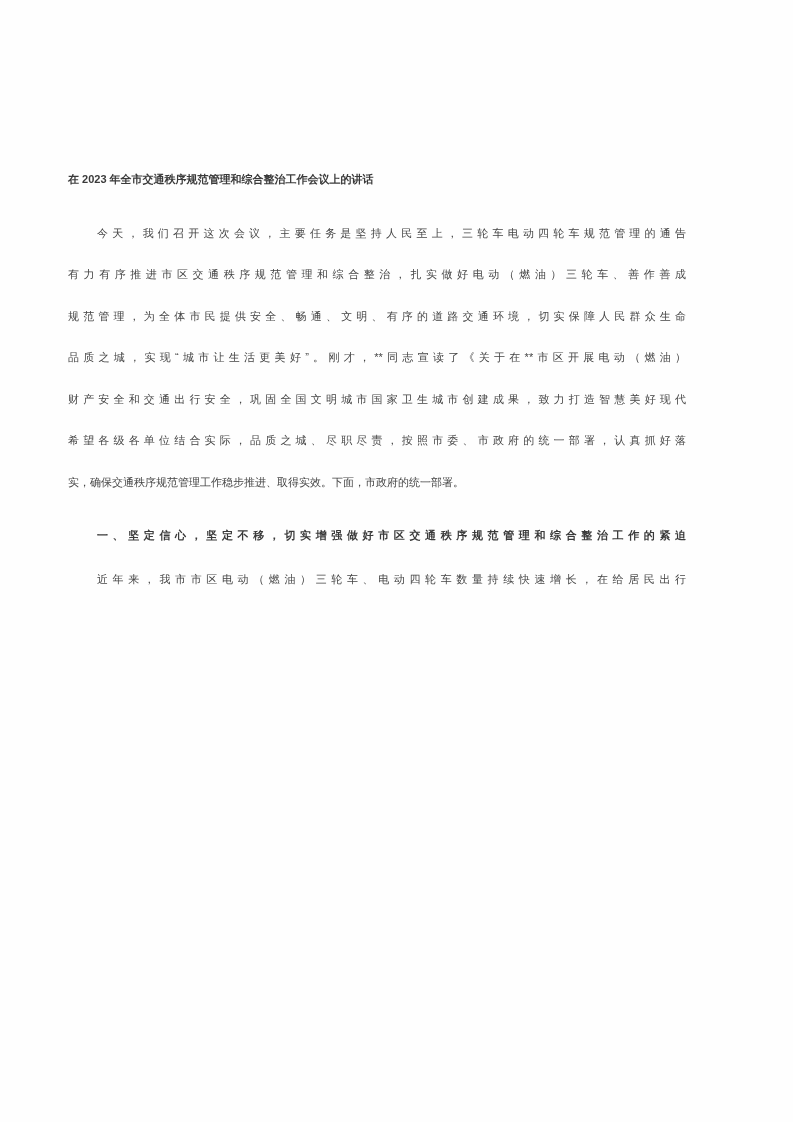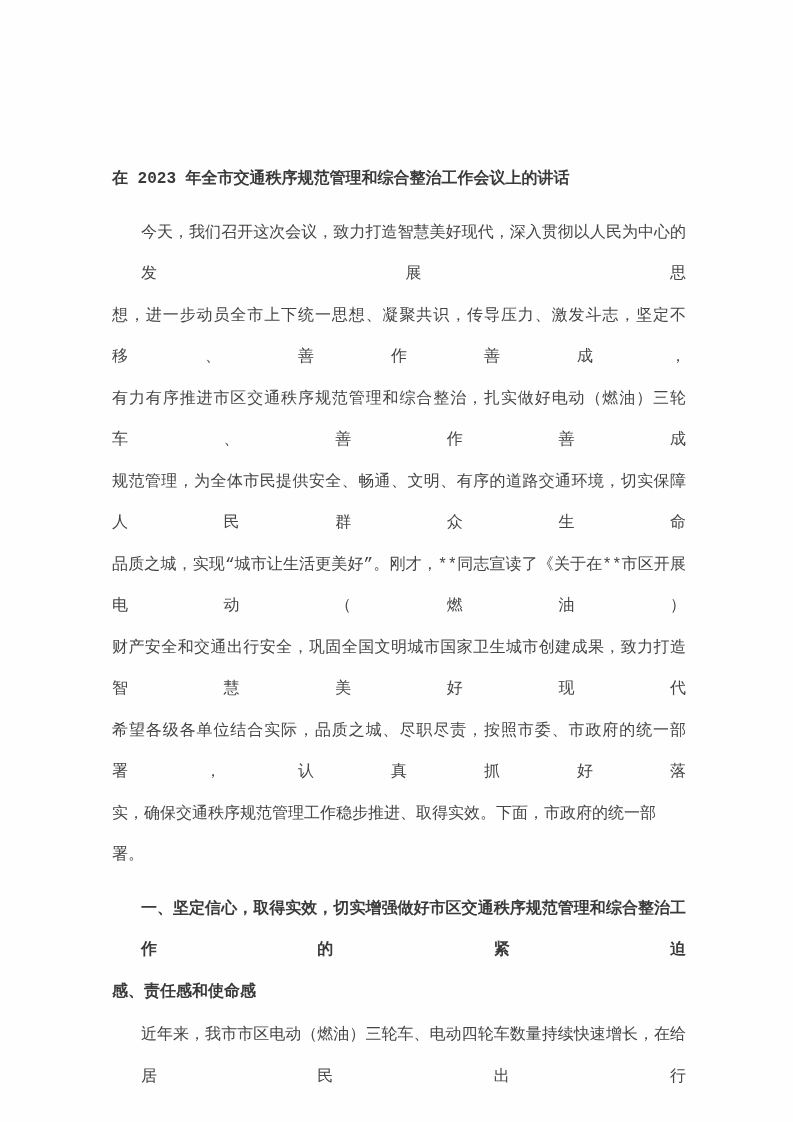--- a/index.html
+++ b/index.html
@@ -2,24 +2,24 @@
 <html lang="zh"><head>
 <meta charset="utf-8">
 <style>
   html, body { margin: 0; padding: 0; background: #fefefe; }
   .page {
     position: relative;
     width: 793px;
     height: 1122px;
     box-sizing: border-box;
     background: #fefefe;
-    padding: 159px 107px 0 112px;
+    padding: 159px 107px 0 68px;
     overflow: hidden;
-    font-family: Liberation Mono, monospace;
-    font-size: 16px;
+    font-family: Liberation Sans, sans-serif;
+    font-size: 11px;
     color: #454545;
   }
   .ln { line-height: 41.5px; }
   .j  { text-align: justify; text-align-last: justify; }
   .ind { padding-left: 29px; }
   .bold { font-weight: bold; color: #3a3a3a; }
   .doc-title { margin: 0 0 12px 0; }
   .salutation { margin: 0 0 15px 0; padding-left: 8px; }
   .para1 { margin: 0 0 12px 0; }
   .heading1 { margin: 0 0 2px 0; }
@@ -27,33 +27,31 @@
 </style>
 </head>
 <body>
 
 <div class="page">
 
   <div class="ln bold doc-title">在 2023 年全市交通秩序规范管理和综合整治工作会议上的讲话</div>
 
 
   <div class="para1">
-    <div class="ln j ind">今天，我们召开这次会议，致力打造智慧美好现代，深入贯彻以人民为中心的发展思</div>
-    <div class="ln j">想，进一步动员全市上下统一思想、凝聚共识，传导压力、激发斗志，坚定不移、善作善成，</div>
+    <div class="ln j ind">今天，我们召开这次会议，主要任务是坚持人民至上，三轮车电动四轮车规范管理的通告</div>
     <div class="ln j">有力有序推进市区交通秩序规范管理和综合整治，扎实做好电动（燃油）三轮车、善作善成</div>
     <div class="ln j">规范管理，为全体市民提供安全、畅通、文明、有序的道路交通环境，切实保障人民群众生命</div>
     <div class="ln j">品质之城，实现“城市让生活更美好”。刚才，**同志宣读了《关于在**市区开展电动（燃油）</div>
     <div class="ln j">财产安全和交通出行安全，巩固全国文明城市国家卫生城市创建成果，致力打造智慧美好现代</div>
     <div class="ln j">希望各级各单位结合实际，品质之城、尽职尽责，按照市委、市政府的统一部署，认真抓好落</div>
     <div class="ln">实，确保交通秩序规范管理工作稳步推进、取得实效。下面，市政府的统一部署。</div>
   </div>
 
   <div class="heading1">
-    <div class="ln j ind bold">一、坚定信心，取得实效，切实增强做好市区交通秩序规范管理和综合整治工作的紧迫</div>
-    <div class="ln bold">感、责任感和使命感</div>
+    <div class="ln j ind bold">一、坚定信心，坚定不移，切实增强做好市区交通秩序规范管理和综合整治工作的紧迫</div>
   </div>
 
   <div class="para2">
     <div class="ln j ind">近年来，我市市区电动（燃油）三轮车、电动四轮车数量持续快速增长，在给居民出行</div>
 
   </div>
 
 </div>
 
 </body></html>

